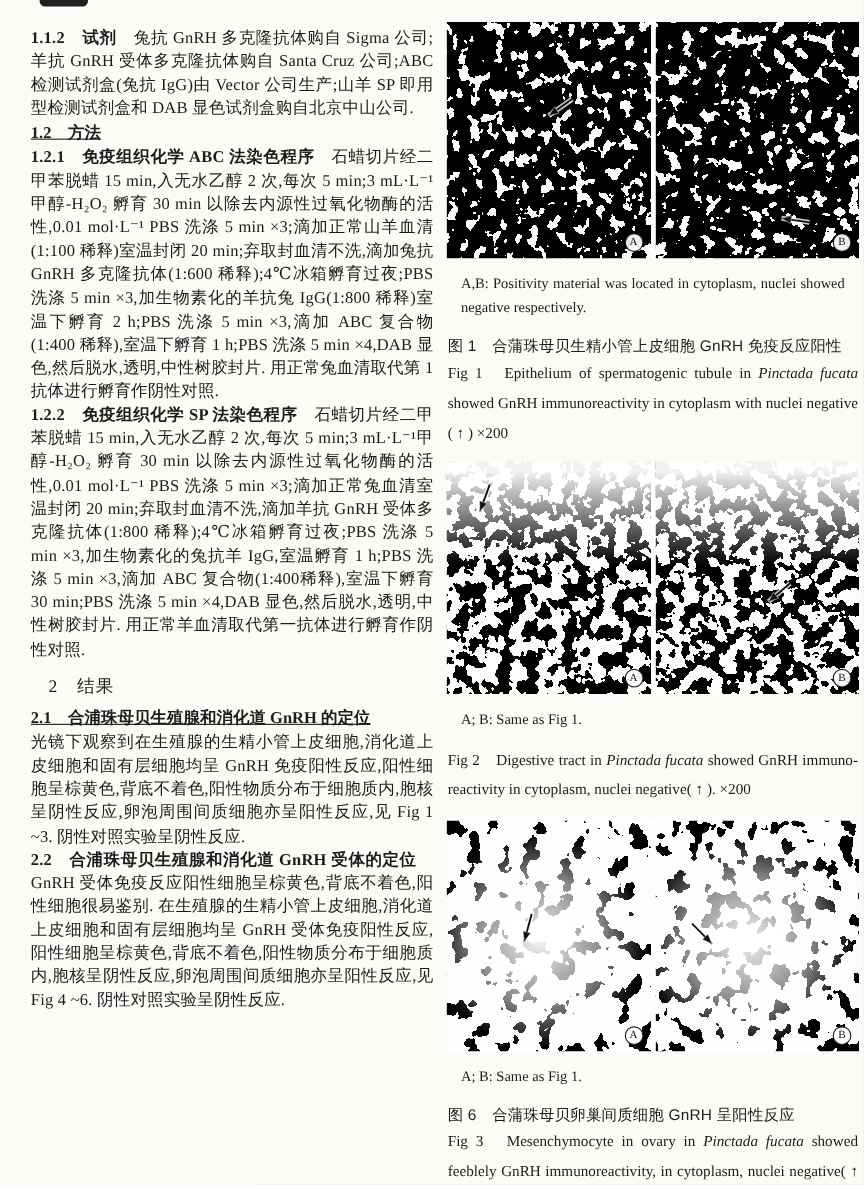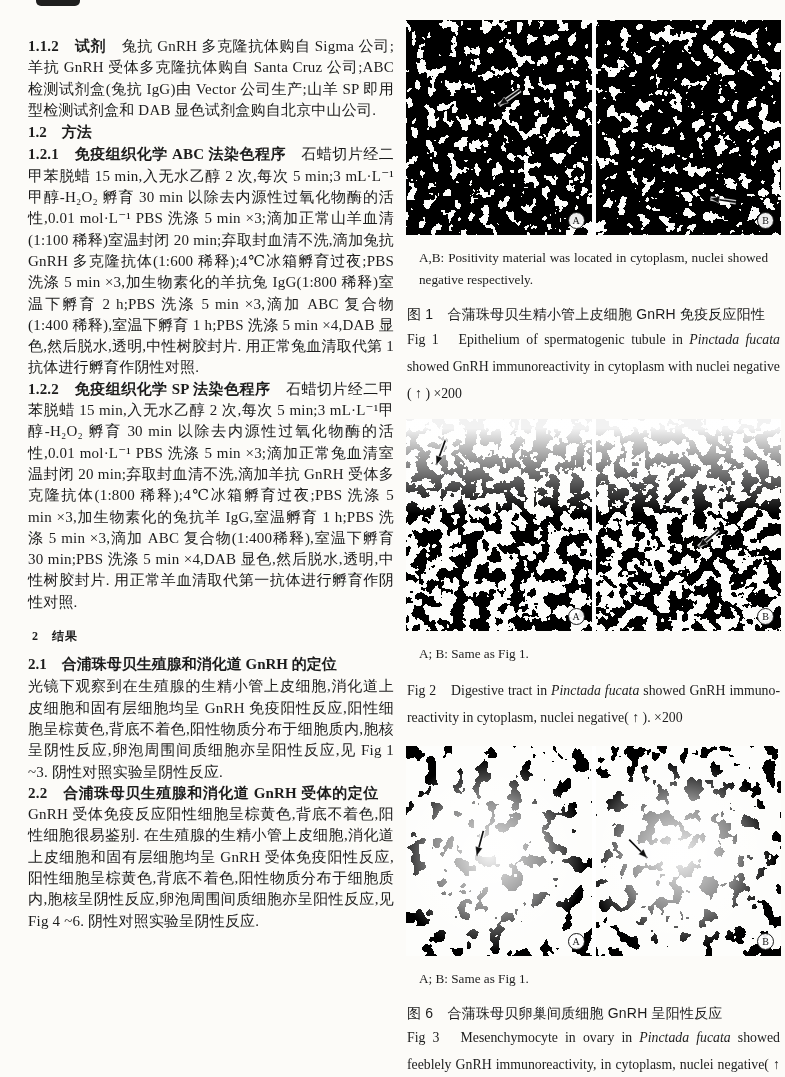--- a/index.html
+++ b/index.html
@@ -1,25 +1,25 @@
 <!DOCTYPE html>
 <html><head>
 <meta charset="utf-8">
 <style>
   html,body{margin:0;padding:0;}
   body{width:785px;height:1077px;background:#e9e7e2;font-family:"Liberation Serif","DejaVu Serif",serif;}
   .page{position:relative;width:785px;height:1077px;background:#fcfbf8;overflow:hidden;color:#1c1c1c;}
   .smudge{position:absolute;left:36px;top:0;width:44px;height:6px;background:#1f1f1f;border-radius:0 0 5px 5px;filter:blur(0.7px);}
 
   
-  .col-left{position:absolute;left:28px;top:36px;width:366px;}
+  .col-left{position:absolute;left:28px;top:25px;width:366px;}
   .para{margin:0;font-size:15px;line-height:21.3px;text-align:justify;letter-spacing:0.2px;}
   .runin{font-weight:700;}
-  .h-sub{margin:1px 0;font-size:15px;line-height:21.3px;font-weight:700;}
-  .h-big{margin:12px 0 7px 4px;font-size:12px;line-height:22px;font-weight:700;letter-spacing:1px;}
+  .h-sub{margin:1px 0;font-size:15px;line-height:21.3px;font-weight:700;text-decoration:underline;}
+  .h-big{margin:12px 0 7px 16px;font-size:16px;line-height:22px;font-weight:400;letter-spacing:1px;}
 
   
   .col-right{position:absolute;left:406px;top:20px;width:375px;}
   .figure{margin:0;}
   .fig-image{display:flex;gap:4px;background:#fff;}
   .panel{position:relative;flex:1;overflow:hidden;background:#fdfdfb;}
   .micro{position:absolute;left:0;top:0;width:100%;height:100%;display:block;}
   .fade-top{position:absolute;left:0;top:0;right:0;height:45%;background:linear-gradient(to bottom,rgba(255,255,255,0.95) 10%,rgba(255,255,255,0) 100%);}
   .fade-mid{position:absolute;inset:0;background:radial-gradient(circle at 45% 52%,rgba(255,255,255,0.95) 0%,rgba(255,255,255,0.55) 38%,rgba(255,255,255,0) 65%);}
   .plabel{position:absolute;right:7px;bottom:6px;width:15px;height:15px;border:1.2px solid #1a1a1a;border-radius:50%;background:rgba(255,255,255,0.93);font-size:10px;line-height:15px;text-align:center;font-family:"Liberation Serif",serif;color:#111;}

